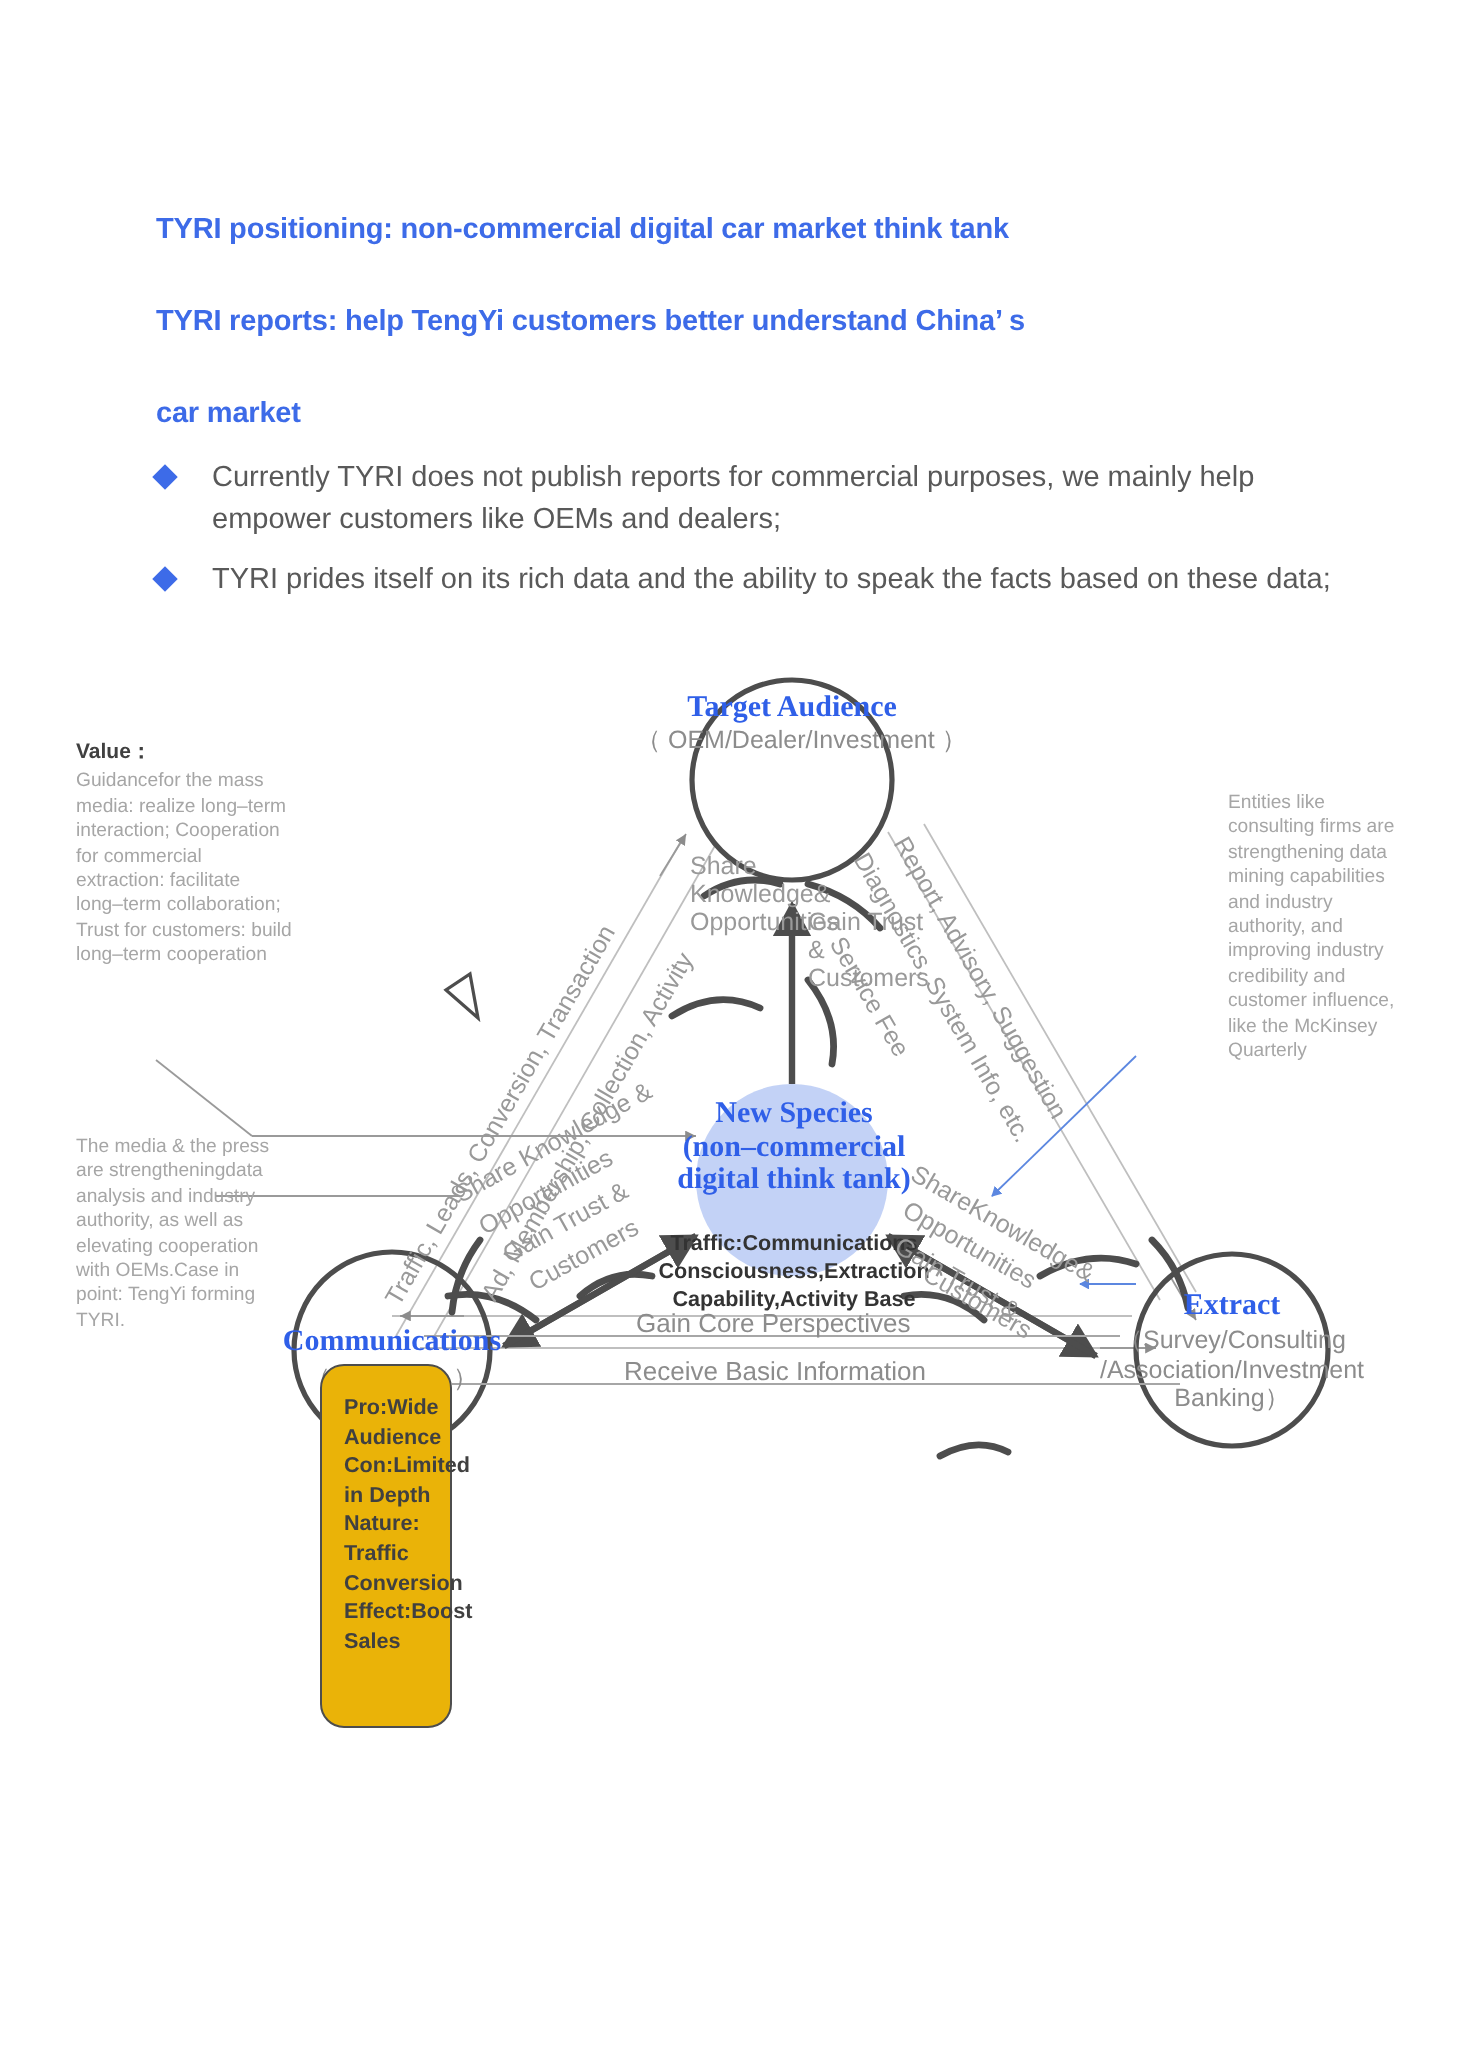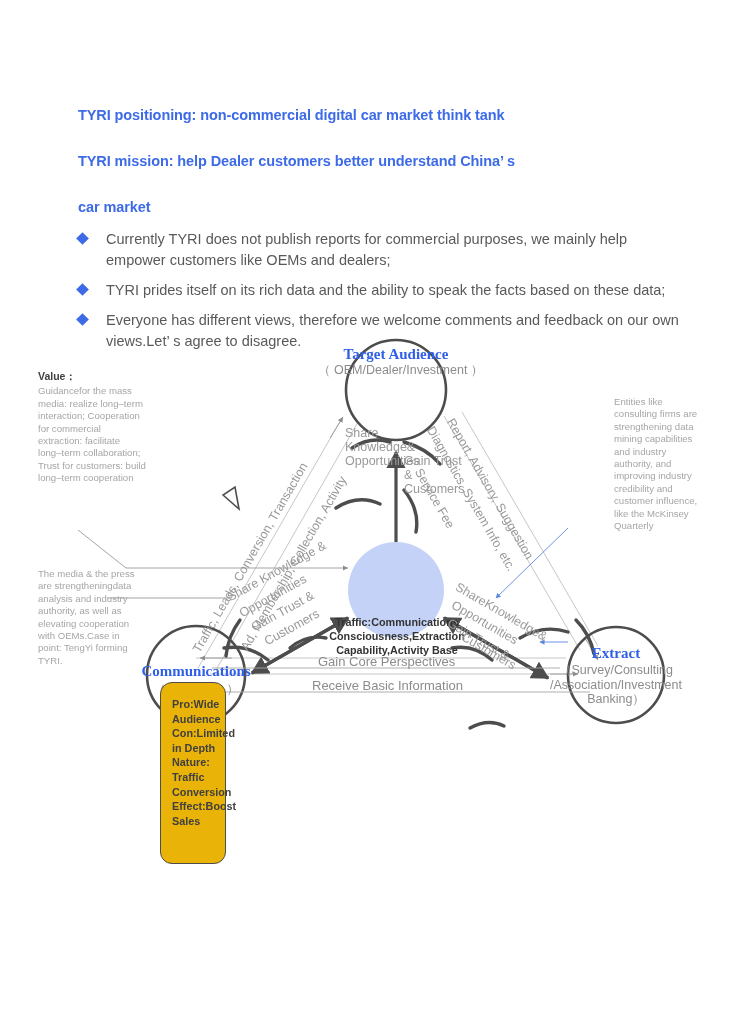--- a/index.html
+++ b/index.html
@@ -154,36 +154,32 @@
     line-height: 14px;
     white-space: nowrap;
   }
 </style>
 </head>
 <body>
 
 <div id="header-block">
   <div>
     <div class="title-line">TYRI positioning: non-commercial digital car market think tank</div>
-    <div class="title-line">TYRI mission: help Dealer customers better understand China’ s</div>
+    <div class="title-line">TYRI reports: help TengYi customers better understand China’ s</div>
     <div class="title-line">car market</div>
   </div>
 
   <div id="bullet-list">
     <div class="bullet-row">
       <span class="bullet-diamond"></span>
       <span class="bullet-text">Currently TYRI does not publish reports for commercial purposes, we mainly help empower customers like OEMs and dealers;</span>
     </div>
     <div class="bullet-row">
       <span class="bullet-diamond"></span>
       <span class="bullet-text">TYRI prides itself on its rich data and the ability to speak the facts based on these data;</span>
-    </div>
-    <div class="bullet-row">
-      <span class="bullet-diamond"></span>
-      <span class="bullet-text">Everyone has different views, therefore we welcome comments and feedback on our own views.Let’ s agree to disagree.</span>
     </div>
   </div>
 </div>
 
 <div id="diagram">
 
   <svg id="diagram-svg" width="729" height="440" viewBox="0 0 729 440">
     <defs>
       <marker id="ahThin" markerWidth="7" markerHeight="7" refX="6" refY="3" orient="auto">
         <path d="M0,0 L6,3 L0,6 z" fill="#8C8C8C"></path>
@@ -275,20 +271,25 @@
   <div class="node-title" style="left:126px; top:333px; width:140px;">Communications</div>
   <div class="node-sub" style="left:131px; top:352px; width:130px;">（Media, etc.）</div>
 
   <div class="node-title" style="left:560px; top:315px; width:112px;">Extract</div>
   <div class="node-sub" style="left:536px; top:333px; width:160px;">
     <div>（Survey/Consulting</div>
     <div>/Association/Investment</div>
     <div>Banking）</div>
   </div>
 
+  <div class="node-title" style="left:326px; top:219px; width:142px; line-height:16.5px;">
+    <div>New Species</div>
+    <div>(non–commercial</div>
+    <div>digital think tank)</div>
+  </div>
 
   <div class="center-traits" style="left:306px; top:285px; width:182px;">
     <div>Traffic:Communications</div>
     <div>Consciousness,Extraction</div>
     <div>Capability,Activity Base</div>
   </div>
 
   <div class="flow-label" style="left:318px; top:324px;">Gain Core Perspectives</div>
   <div class="flow-label" style="left:312px; top:348px;">Receive Basic Information</div>
 

